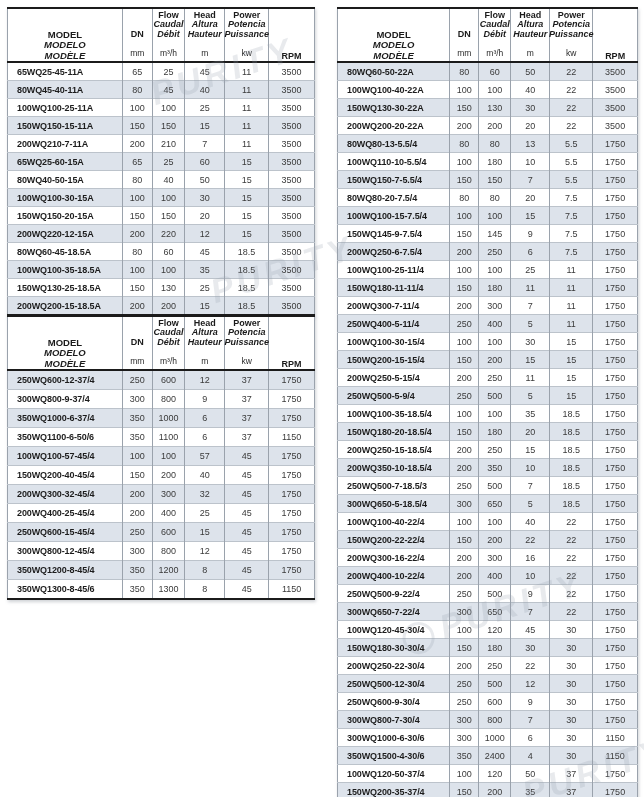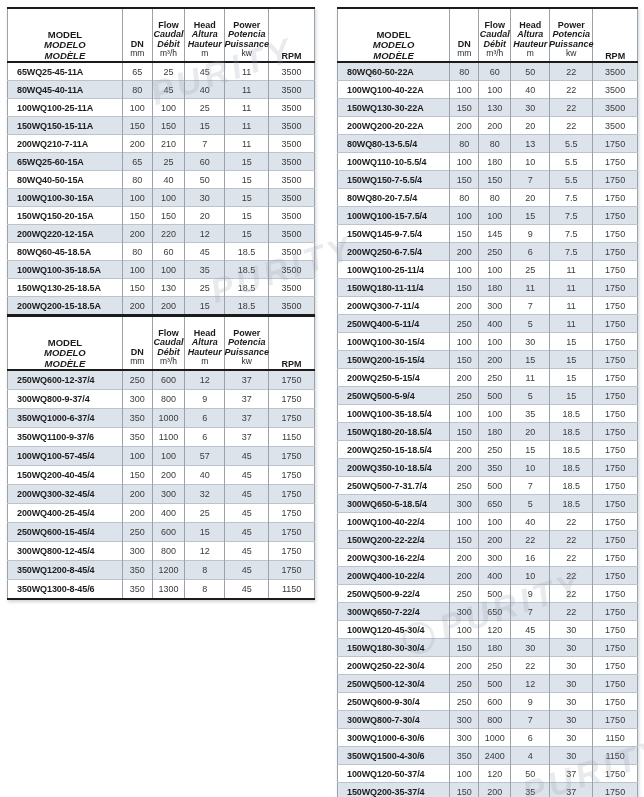--- a/index.html
+++ b/index.html
@@ -21,21 +21,21 @@
     height:52px;padding:0;vertical-align:middle;
     border-bottom:2px solid #1b1b1b;border-left:1px solid #9aa2ac;
     font-weight:bold;color:#1b1b1b;
   }
   thead th:first-child{border-left:none;}
   .hwrap{display:flex;flex-direction:column;height:52px;align-items:center;}
   .hname{flex:1;display:flex;flex-direction:column;justify-content:flex-end;align-items:center;}
   .hl{font-size:9px;line-height:9.5px;font-weight:bold;}
   .hl.it{font-style:italic;}
   .hl.big{font-size:9.5px;line-height:10.5px;}
-  .hunit{font-size:8.5px;font-weight:normal;color:#2a2a2a;padding-bottom:3px;line-height:9px;}
+  .hunit{font-size:8.5px;font-weight:normal;color:#2a2a2a;padding-bottom:3px;line-height:9px;margin-top:10px;}
 
   tbody td{
     height:17px;padding:0;font-size:9px;color:#3a3a3a;text-align:center;
     border-top:1px solid #bcc3cb;border-left:1px solid #9aa2ac;
     white-space:nowrap;overflow:hidden;
   }
   tbody td:first-child{
     border-left:none;text-align:left;padding-left:9px;
     font-weight:bold;color:#1c1c1c;letter-spacing:-0.1px;
   }
@@ -336,21 +336,21 @@
         </tr>
         <tr>
           <td>350WQ1000-6-37/4</td>
           <td>350</td>
           <td>1000</td>
           <td>6</td>
           <td>37</td>
           <td>1750</td>
         </tr>
         <tr>
-          <td>350WQ1100-9-37/6</td>
+          <td>350WQ1100-6-50/6</td>
           <td>350</td>
           <td>1100</td>
           <td>6</td>
           <td>37</td>
           <td>1150</td>
         </tr>
         <tr>
           <td>100WQ100-57-45/4</td>
           <td>100</td>
           <td>100</td>
@@ -663,21 +663,21 @@
         </tr>
         <tr>
           <td>200WQ350-10-18.5/4</td>
           <td>200</td>
           <td>350</td>
           <td>10</td>
           <td>18.5</td>
           <td>1750</td>
         </tr>
         <tr>
-          <td>250WQ500-7-31.7/4</td>
+          <td>250WQ500-7-18.5/3</td>
           <td>250</td>
           <td>500</td>
           <td>7</td>
           <td>18.5</td>
           <td>1750</td>
         </tr>
         <tr>
           <td>300WQ650-5-18.5/4</td>
           <td>300</td>
           <td>650</td>

